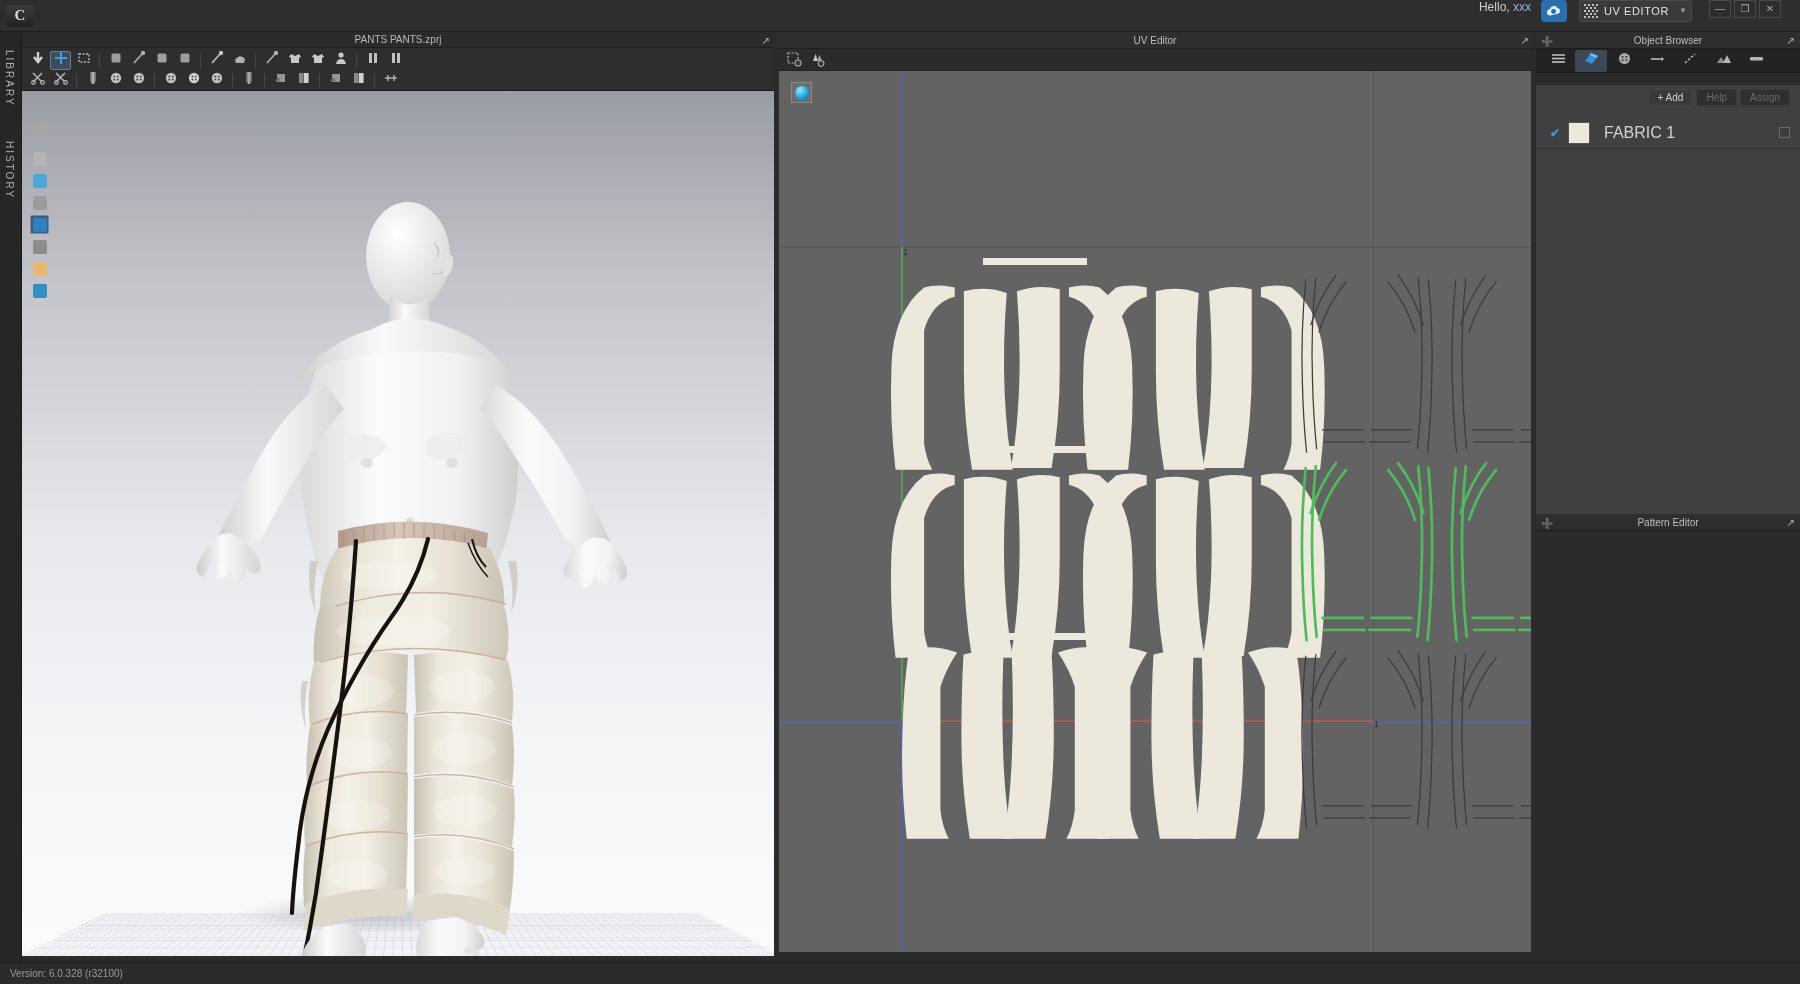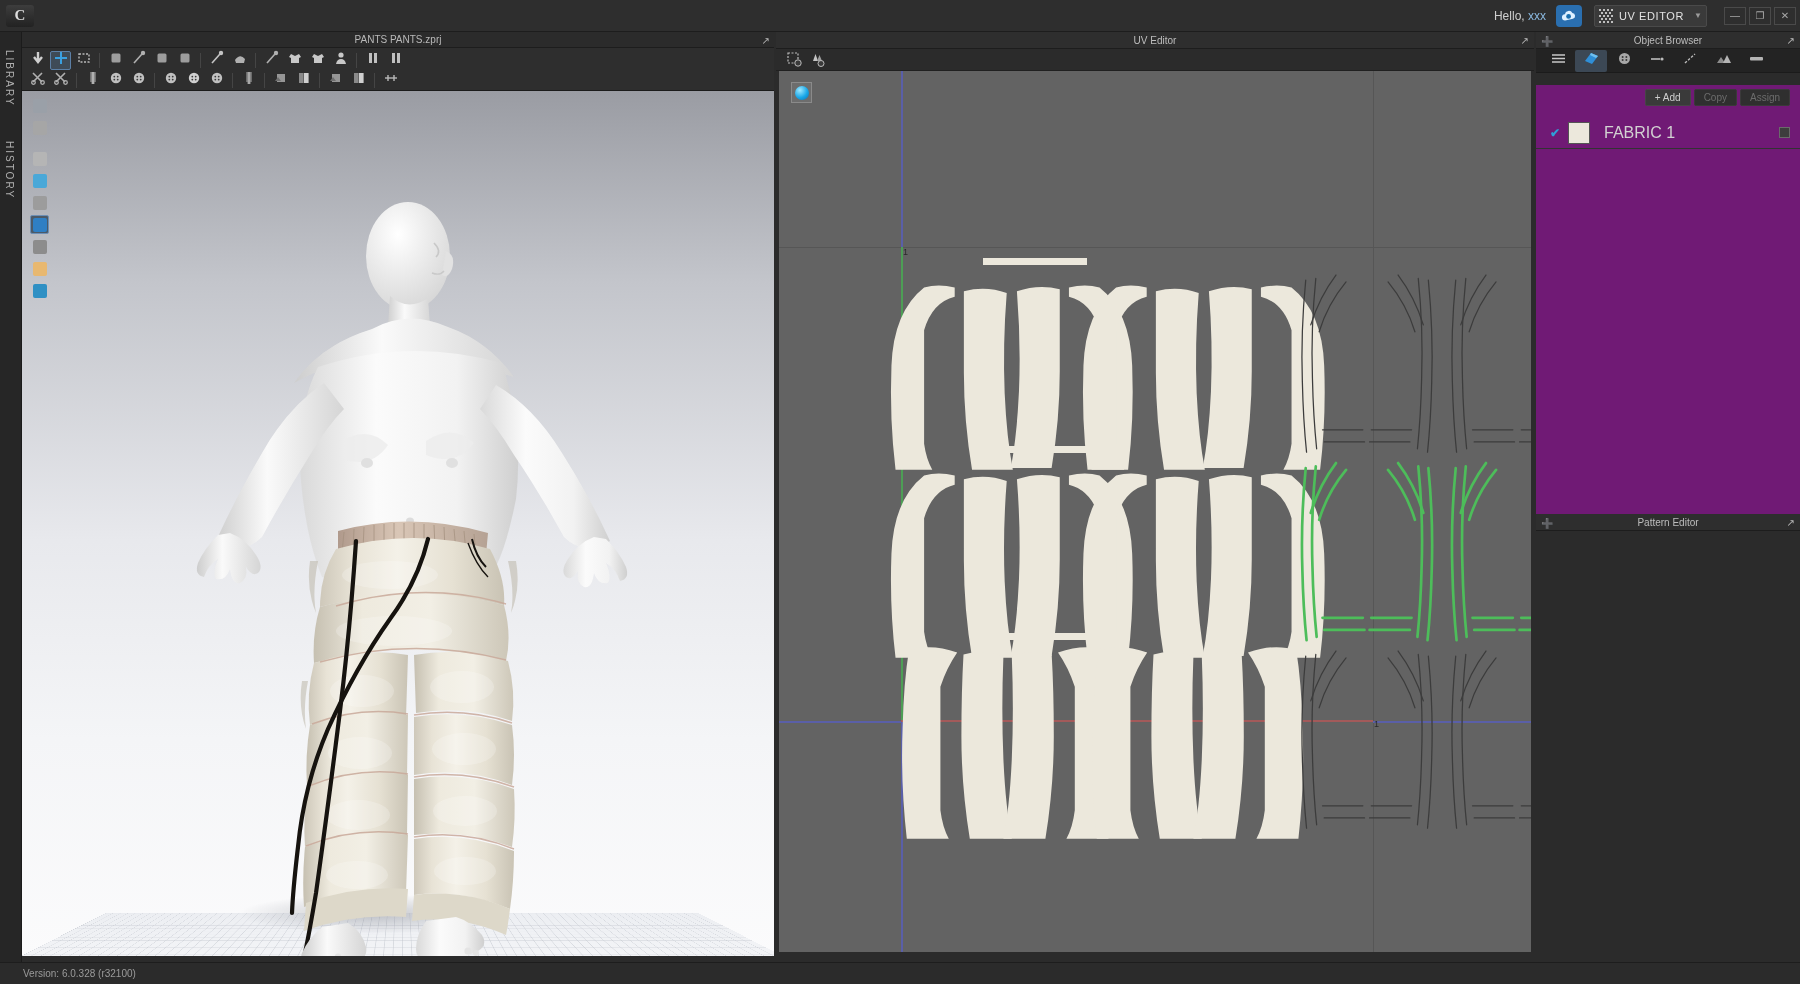--- a/index.html
+++ b/index.html
@@ -8,21 +8,21 @@
   body{ position:relative; }
 
   
   #menubar{ position:absolute; left:0; top:0; width:1800px; height:32px;
     background:#2e2e2e; border-bottom:1px solid #1d1d1d; display:flex; align-items:center; }
   #applogo{ width:28px; height:22px; margin-left:6px; margin-right:14px;
     border-radius:3px; background:linear-gradient(#3d3d3d,#222); display:flex;
     align-items:center; justify-content:center; font-size:15px; font-weight:bold;
     color:#dcdcdc; font-family:"Liberation Serif", serif; }
   .menu-item{ font-size:12px; color:#c5c5c5; padding:5px 11px; white-space:nowrap; cursor:default; }
-  #topright{ margin-left:auto; display:flex; align-items:center; height:32px; padding-right:4px; }
+  #topright{ margin-left:auto; display:flex; height:32px; padding-right:19px; }
   #hello{ font-size:12px; color:#cfcfcf; margin-right:10px; }
   #hello b{ color:#8bb9e0; font-weight:normal; }
   #cloud{ width:26px; height:22px; border-radius:4px; background:#2a6fb0;
     display:flex; align-items:center; justify-content:center; margin-right:12px; }
   #modebox{ display:flex; align-items:center; height:22px; background:#3a3a3a;
     border:1px solid #4a4a4a; border-radius:2px; padding:0 4px; margin-right:14px; }
   #modeicon{ width:14px; height:14px; margin-right:6px; opacity:.85; }
   #modelabel{ font-size:11px; letter-spacing:.6px; color:#e2e2e2; }
   #modecaret{ margin-left:10px; font-size:8px; color:#9a9a9a; }
   .wbtn{ width:22px; height:18px; margin-left:3px; border:1px solid #4a4a4a;
@@ -115,26 +115,26 @@
   .frow{ height:32px; display:flex; align-items:center; padding:0 10px 0 14px;
     border-bottom:1px solid #333; }
   .fcheck{ width:16px; font-size:12px; color:#2f9fd8; font-weight:bold; }
   .fswatch{ width:22px; height:22px; border:1px solid #555; margin:0 14px 0 2px; }
   .fname{ font-size:16px; color:#d2d2d2; flex:1; }
   .ficon{ width:11px; height:11px; border:1px solid #6a6a6a; background:#3d3d3d; }
 
   
   #proppanel{ position:absolute; left:1536px; top:514px; width:264px; height:442px; background:#2b2b2b; }
   #propbody{ height:425px; background:#2b2b2b; }
-  #objbody{ height:449px; background:#701a75; }
+  #objbody{ height:449px; background:#404040; }
 
   
   #status{ position:absolute; left:0; top:962px; width:1800px; height:22px;
     background:#2b2b2b; border-top:1px solid #1d1d1d; display:flex; align-items:center; }
-  #status span{ font-size:10px; color:#9b9b9b; margin-left:23px; }
+  #status span{ font-size:10px; color:#9b9b9b; margin-left:10px; }
 </style>
 </head>
 <body>
 
 <div id="menubar">
   <div id="applogo">C</div>
   <div id="topright">
     <div id="hello">
       <span>Hello, </span><b>xxx</b>
     </div>
@@ -736,21 +736,21 @@
       </div>
       <div class="otab">
         <span><svg width="17" height="15" viewBox="0 0 17 15">
             <rect x="2" y="6" width="13" height="3.5" rx="1" fill="#b4b4b4"></rect>
           </svg></span>
       </div>
     </div>
   <div id="objbody">
     <div id="objactions">
         <div class="abtn">+  Add</div>
-        <div class="abtn dis">Copy</div>
+        <div class="abtn dis">Help</div>
         <div class="abtn dis">Assign</div>
       </div>
     <div id="fabriclist" style="margin-top:8px">
         <div class="frow">
           <div class="fcheck">✔</div>
           <div class="fswatch" style="background: rgb(236, 232, 220);"></div>
           <div class="fname">FABRIC 1</div>
           <div class="ficon"></div>
         </div>
       </div>

